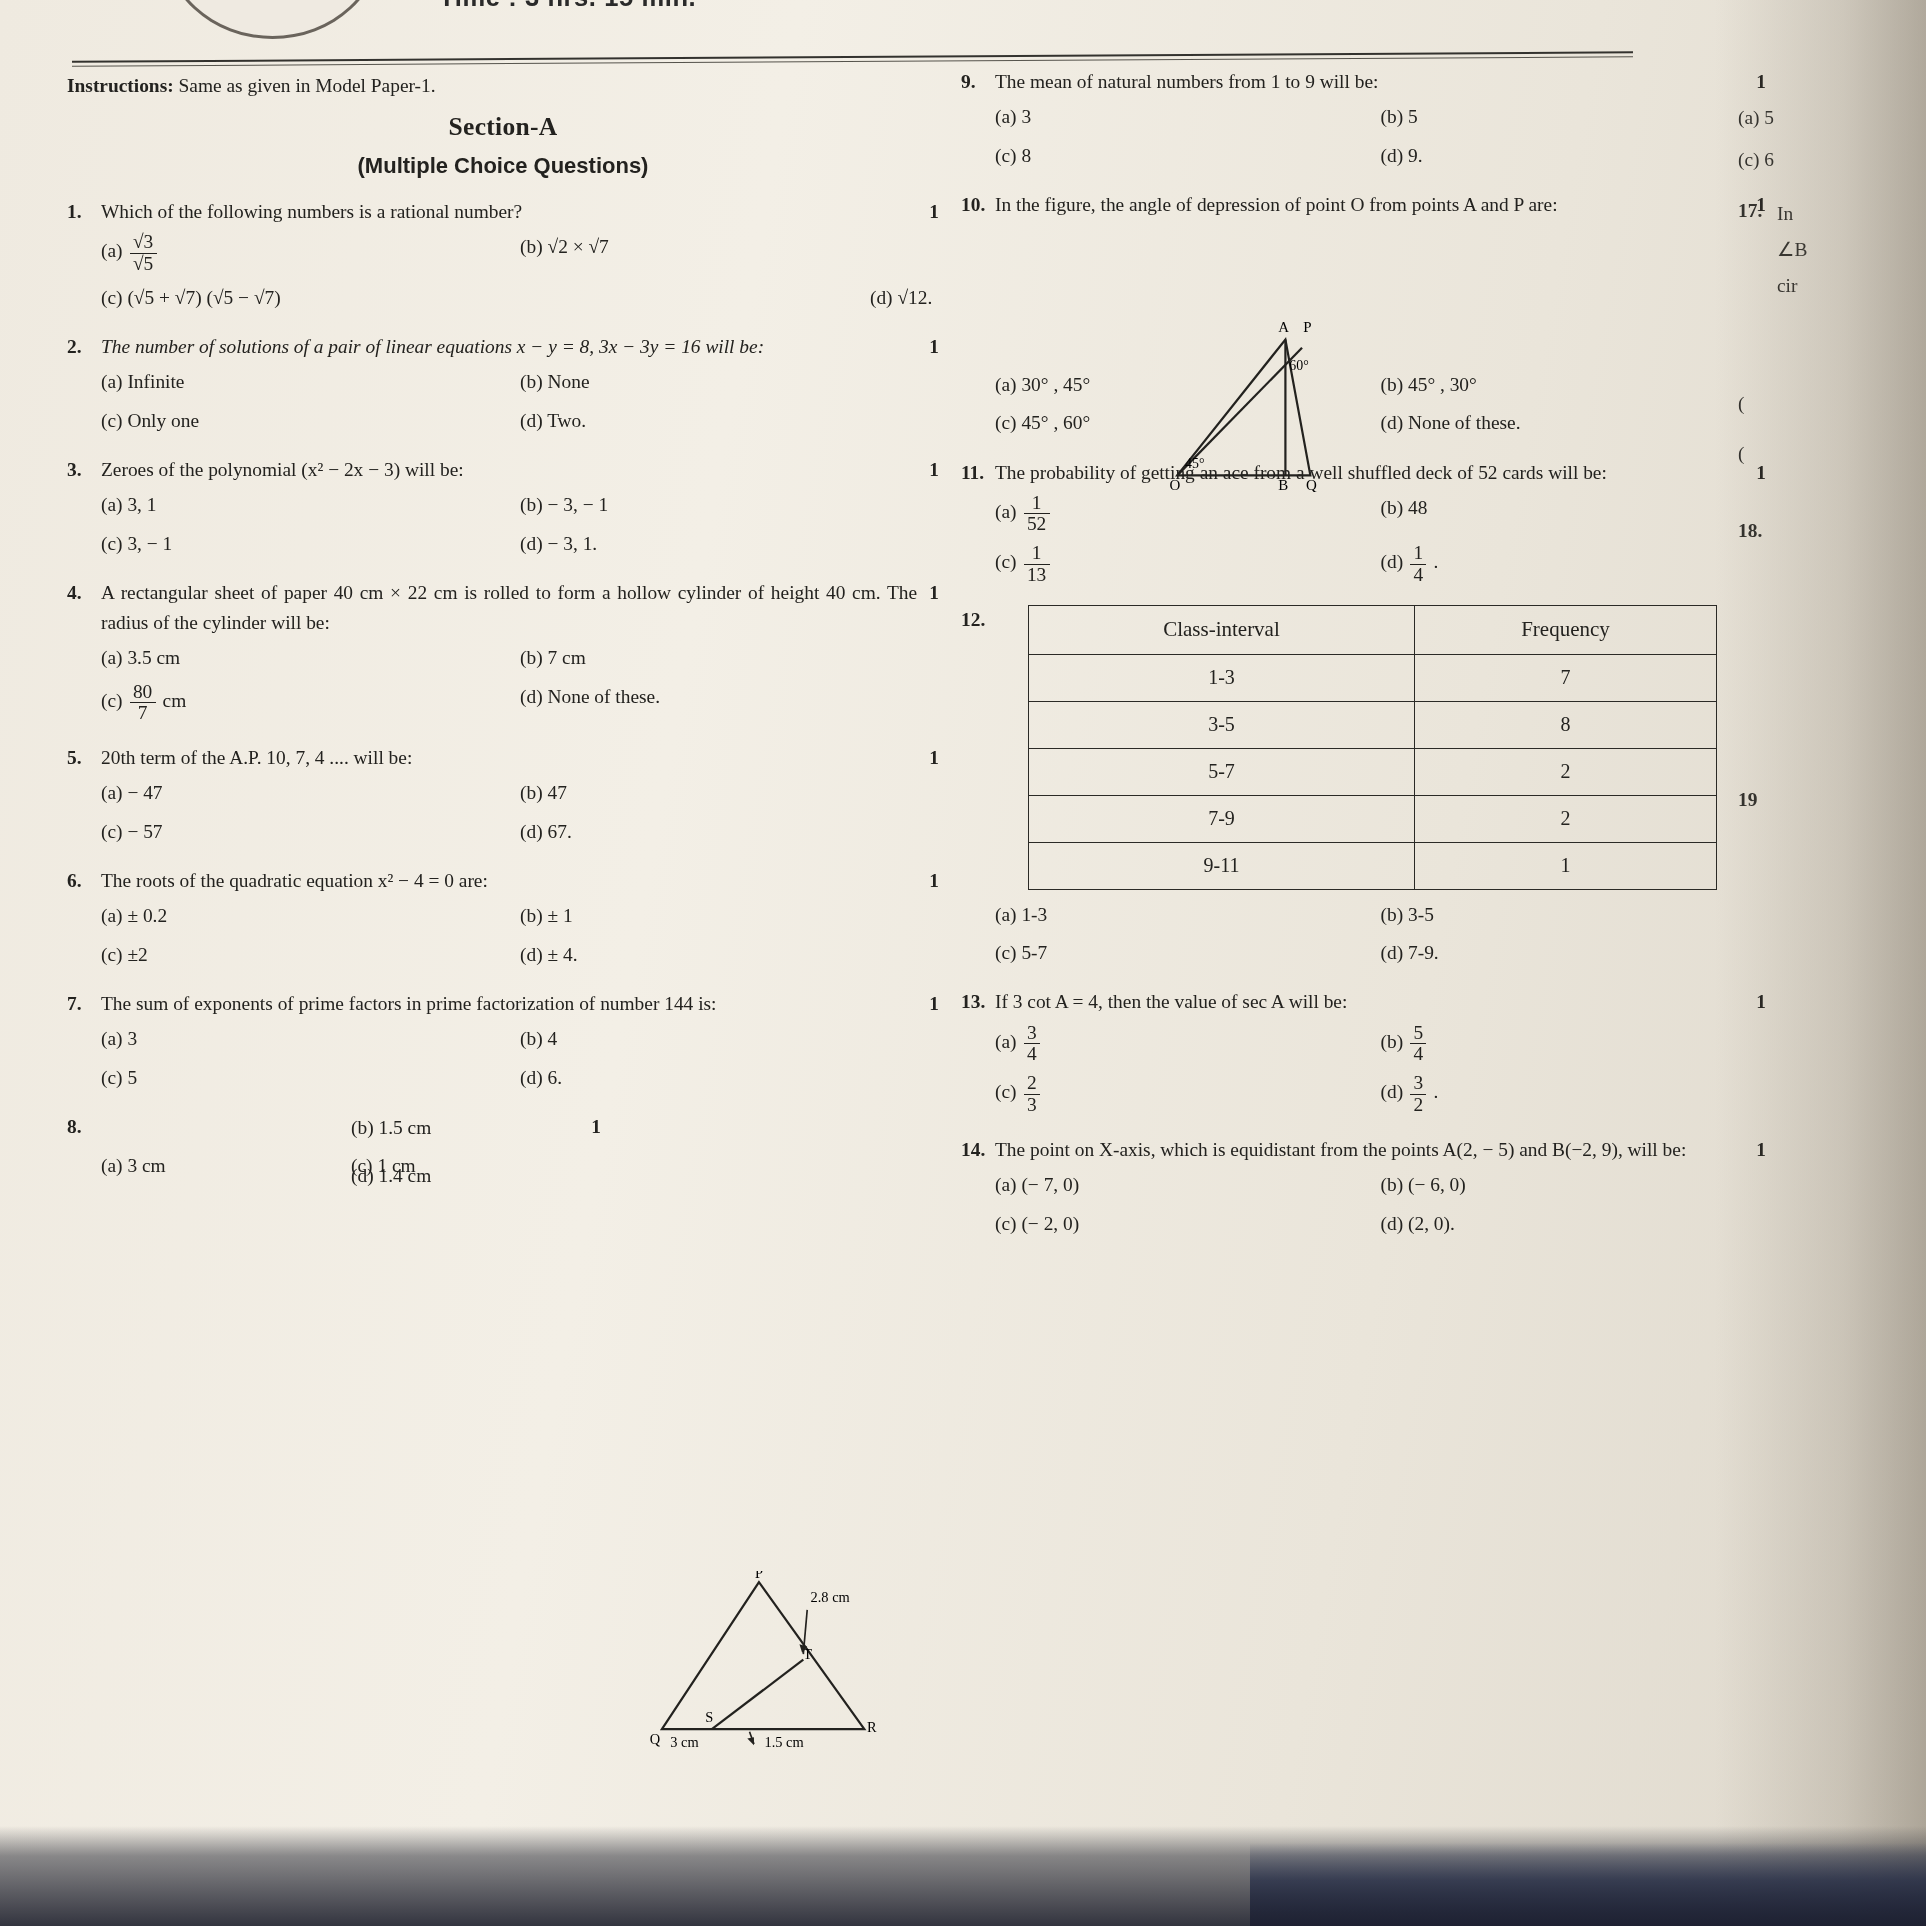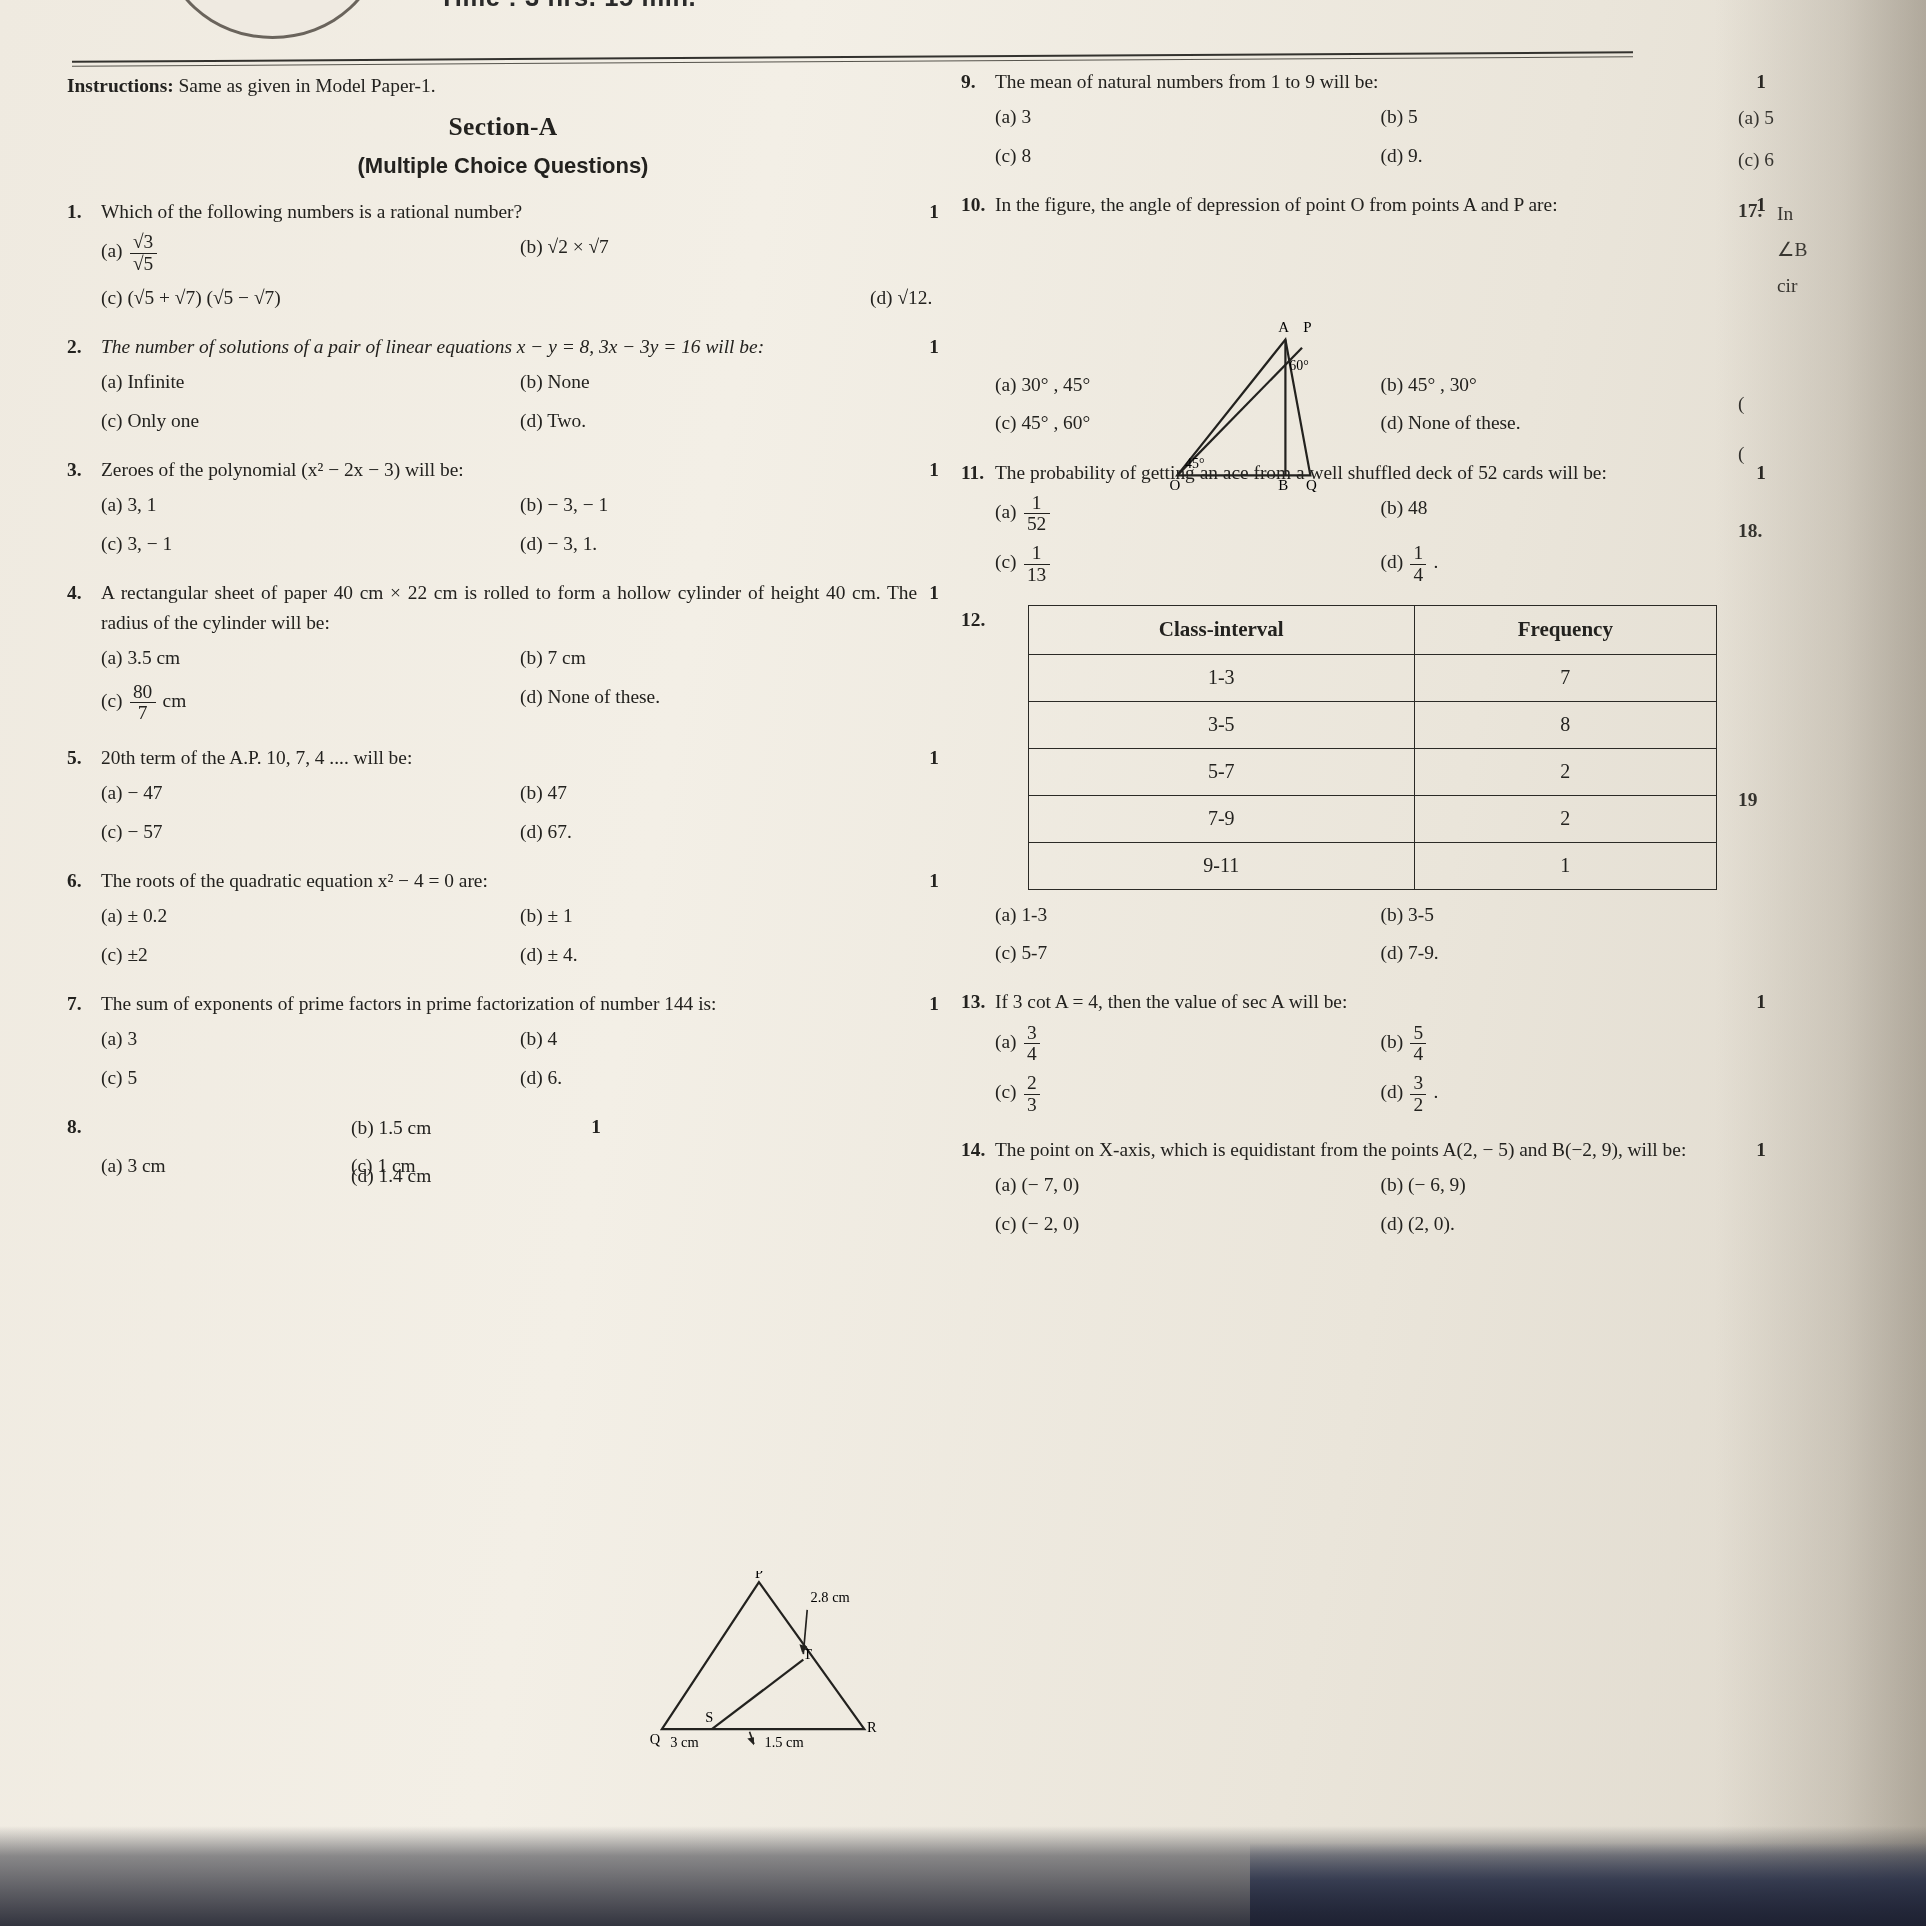--- a/index.html
+++ b/index.html
@@ -108,21 +108,21 @@
     width:689px;
     margin:4.4px 0 10px 33px;
     font-size:20px;
   }
   table.freq th,table.freq td{
     border:1.7px solid #2b2a26;
     padding:7.8px 5.6px;
     text-align:center;
     font-weight:normal;
   }
-  table.freq th{font-weight:bold;font-size:21px;font-family:"Liberation Serif",serif;}
+  table.freq th{font-weight:normal;font-size:21px;font-family:"Liberation Serif",serif;}
 </style>
 </head>
 <body>
 
 <div class="page">
 
   <div class="top-ellipse"></div>
   <div class="header-time">Time : 3 hrs. 15 min.</div>
   <div class="rule"></div>
   <div class="rule2"></div>
@@ -570,21 +570,21 @@
         <span class="marks">1</span>
         <span>The point on X-axis, which is equidistant from the points A(2, − 5) and B(−2, 9), will be:</span>
       </span>
       <div class="opts">
         <div class="opt">
           <span>(a)</span>
           <span>(− 7, 0)</span>
         </div>
         <div class="opt">
           <span>(b)</span>
-          <span>(− 6, 9)</span>
+          <span>(− 6, 0)</span>
         </div>
         <div class="opt">
           <span>(c)</span>
           <span>(− 2, 0)</span>
         </div>
         <div class="opt">
           <span>(d)</span>
           <span>(2, 0).</span>
         </div>
       </div>

